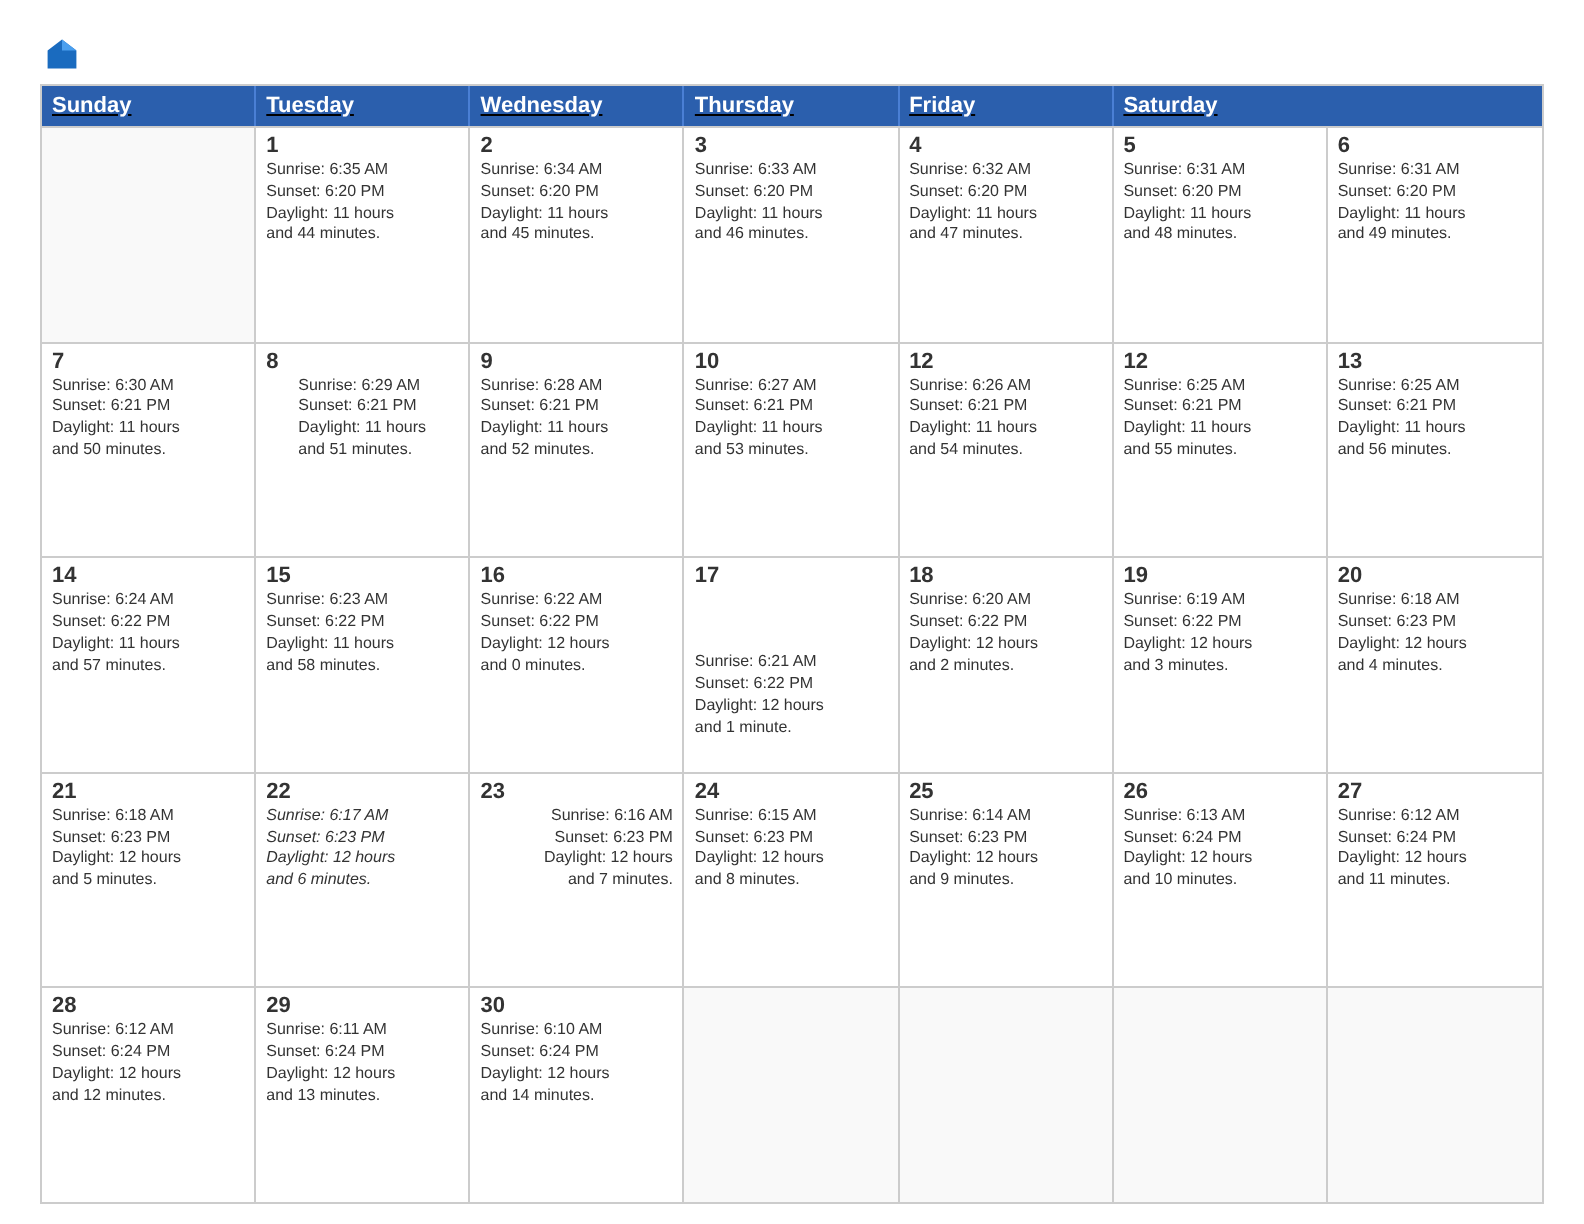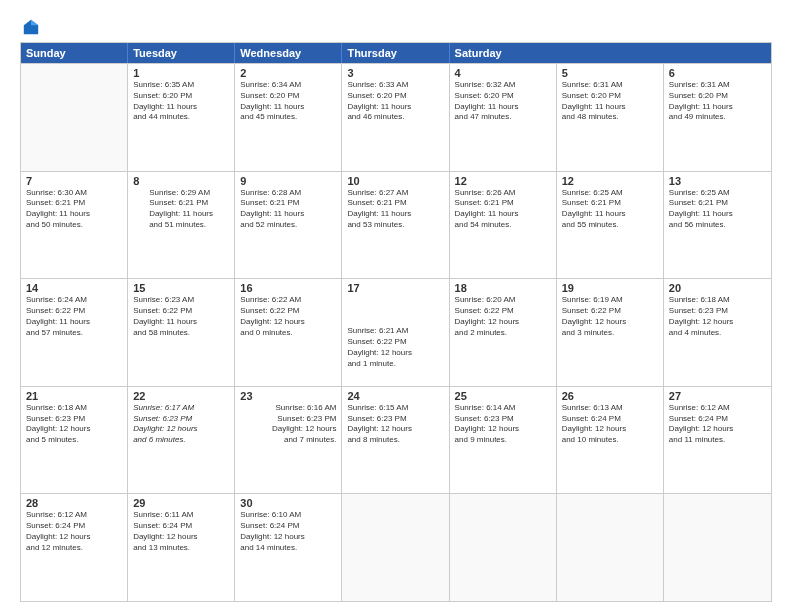--- a/index.html
+++ b/index.html
@@ -57,20 +57,21 @@
     .calendar {
       flex: 1;
       display: flex;
       flex-direction: column;
       border: 1px solid #ccc;
     }
     .cal-header {
       display: grid;
       grid-template-columns: repeat(7, 1fr);
       background: #2b5fad;
+      text-decoration: underline;
     }
     .cal-header-cell {
       color: white;
       font-size: 11px;
       font-weight: bold;
       padding: 4px 5px;
       text-align: left;
       border-right: 1px solid #4a7fd4;
     }
     .cal-header-cell:last-child { border-right: none; }
@@ -128,20 +129,21 @@
       <div class="location"></div>
     </div>
   </div>
 
   <div class="calendar">
     <div class="cal-header">
     <div class="cal-header-cell">Sunday</div>
         <div class="cal-header-cell">Tuesday</div>
         <div class="cal-header-cell">Wednesday</div>
         <div class="cal-header-cell">Thursday</div>
+        <div class="cal-header-cell">Friday</div>
         <div class="cal-header-cell">Saturday</div>
       </div>
     <div class="cal-body">
     <div class="cal-row">
           <div class="cal-cell empty"></div>
           <div class="cal-cell">
             <div class="day-num">1</div>
             <div class="cell-text" style="white-space: pre-line;">Sunrise: 6:35 AM
 Sunset: 6:20 PM
 Daylight: 11 hours

